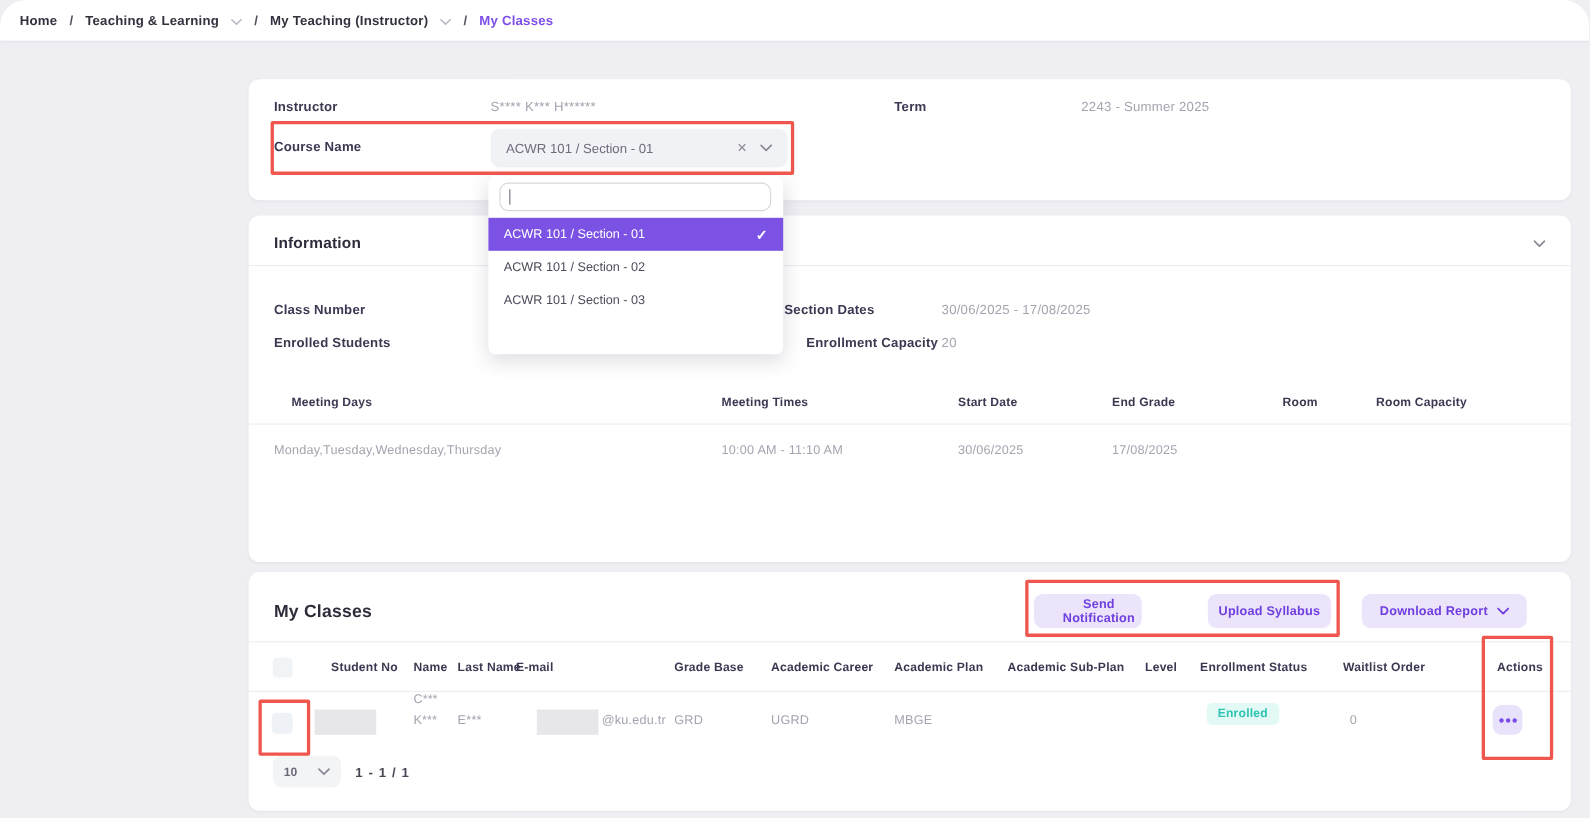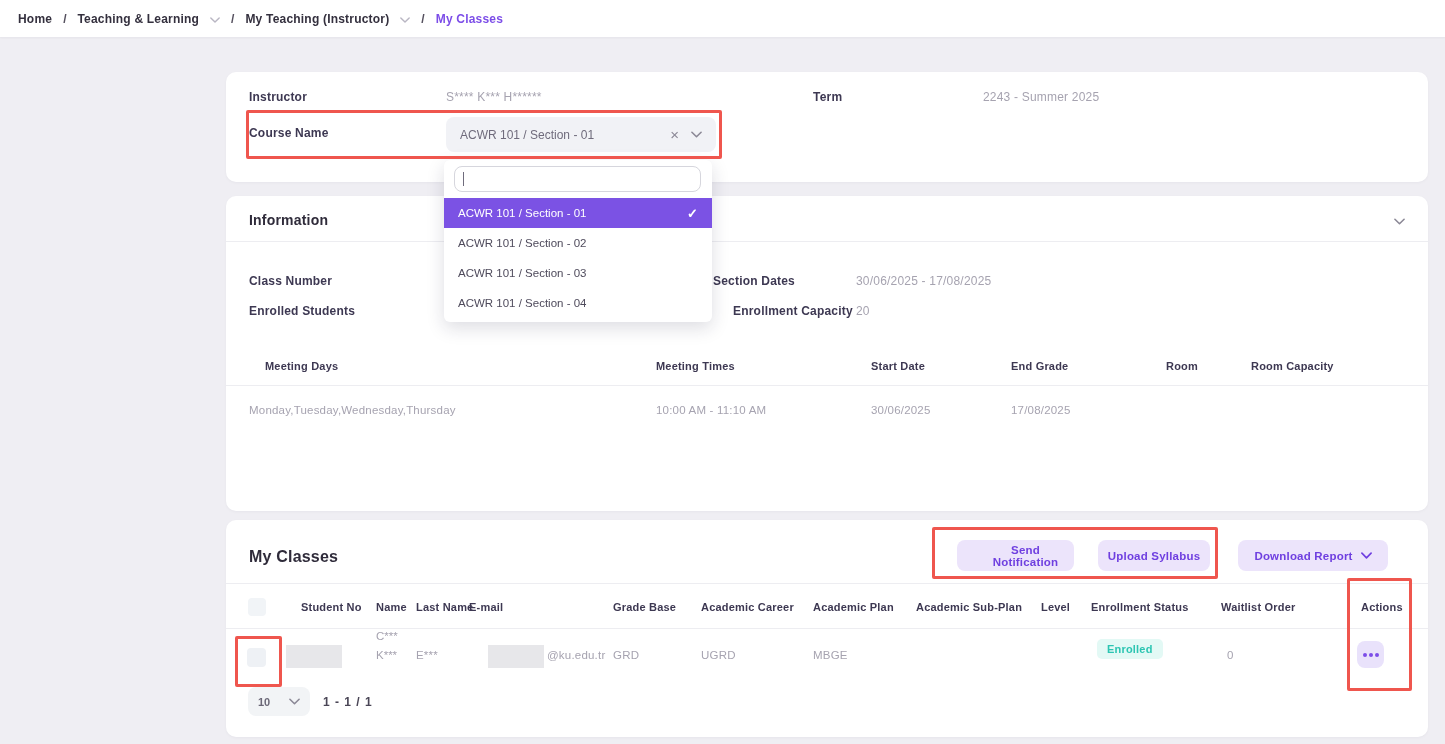--- a/index.html
+++ b/index.html
@@ -1,18 +1,18 @@
 <!DOCTYPE html>
 <html><head>
 <meta charset="utf-8">
 <style>
   * { margin:0; padding:0; box-sizing:border-box; }
   html,body { background:#efeef3; }
   body { font-family:"Liberation Sans", sans-serif; }
-  .page { position:relative; width:1445px; height:744px; background:#efeef3; overflow:hidden; }
+  .page { position:relative; width:1445px; height:744px; background:#efeef3; overflow:hidden;border-radius:24px; }
 
   
   .topbar { position:absolute; left:0; top:0; width:1445px; height:37px; background:#ffffff;
             display:flex; align-items:center; padding-left:18px; gap:11px;
             box-shadow:0 1px 2px rgba(40,40,60,.05); z-index:2; }
   .crumb { font-size:12px; font-weight:700; color:#34303e; letter-spacing:.2px; }
   .crumb-sep { font-size:12px; font-weight:700; color:#55505e; }
   .crumb-active { color:#7c4de8; }
   .chev { width:11px; height:7px; color:#b4b1bd; }
   .chev-sm { width:10px; height:6px; color:#b9b6c3; margin-top:2px; }
@@ -142,21 +142,21 @@
 
     <span class="td" style="left:23px;  top:208px;">Monday,Tuesday,Wednesday,Thursday</span>
     <span class="td" style="left:430px; top:208px;">10:00 AM - 11:10 AM</span>
     <span class="td" style="left:645px; top:208px;text-align:center;">30/06/2025</span>
     <span class="td" style="left:785px; top:208px;">17/08/2025</span>
   </section>
 
   <section class="card card3">
     <span class="title" style="left:23px; top:28px; font-size:16px;">My Classes</span>
 
-    <button class="btn" style="left:731px; width:117px;padding-left:20px;">Send Notification</button>
+    <button class="btn" style="left:714px; width:98px;padding-left:20px;">Send Notification</button>
     <button class="btn" style="left:872px; width:112px;">Upload Syllabus</button>
     <button class="btn" style="left:1012px; width:150px;">
       <span>Download Report</span>
       <svg class="chev" viewBox="0 0 12 7">
           <path d="M1 1l5 5 5-5" fill="none" stroke="currentColor" stroke-width="1.8" stroke-linecap="round" stroke-linejoin="round"></path>
         </svg>
     </button>
 
     <div class="divider" style="top:63px;"></div>
 
@@ -215,23 +215,20 @@
     <div class="dd-opt sel" style="top:38px;">
       <span>ACWR 101 / Section - 01</span>
       <span class="dd-check">✓</span>
     </div>
     <div class="dd-opt" style="top:68px;">
       <span>ACWR 101 / Section - 02</span>
     </div>
     <div class="dd-opt" style="top:98px;">
       <span>ACWR 101 / Section - 03</span>
     </div>
-    <div class="dd-opt" style="top:128px;">
-      <span>ACWR 101 / Section - 04</span>
-    </div>
   </div>
 
   <div class="anno" style="left:246px; top:110px; width:476px; height:49px;"></div>
   <div class="anno" style="left:932px; top:527px; width:286px; height:52px;"></div>
   <div class="anno" style="left:235px; top:636px; width:47px; height:51px;"></div>
   <div class="anno" style="left:1347px; top:578px; width:65px; height:113px;"></div>
 
 </div>
 
 </body></html>

